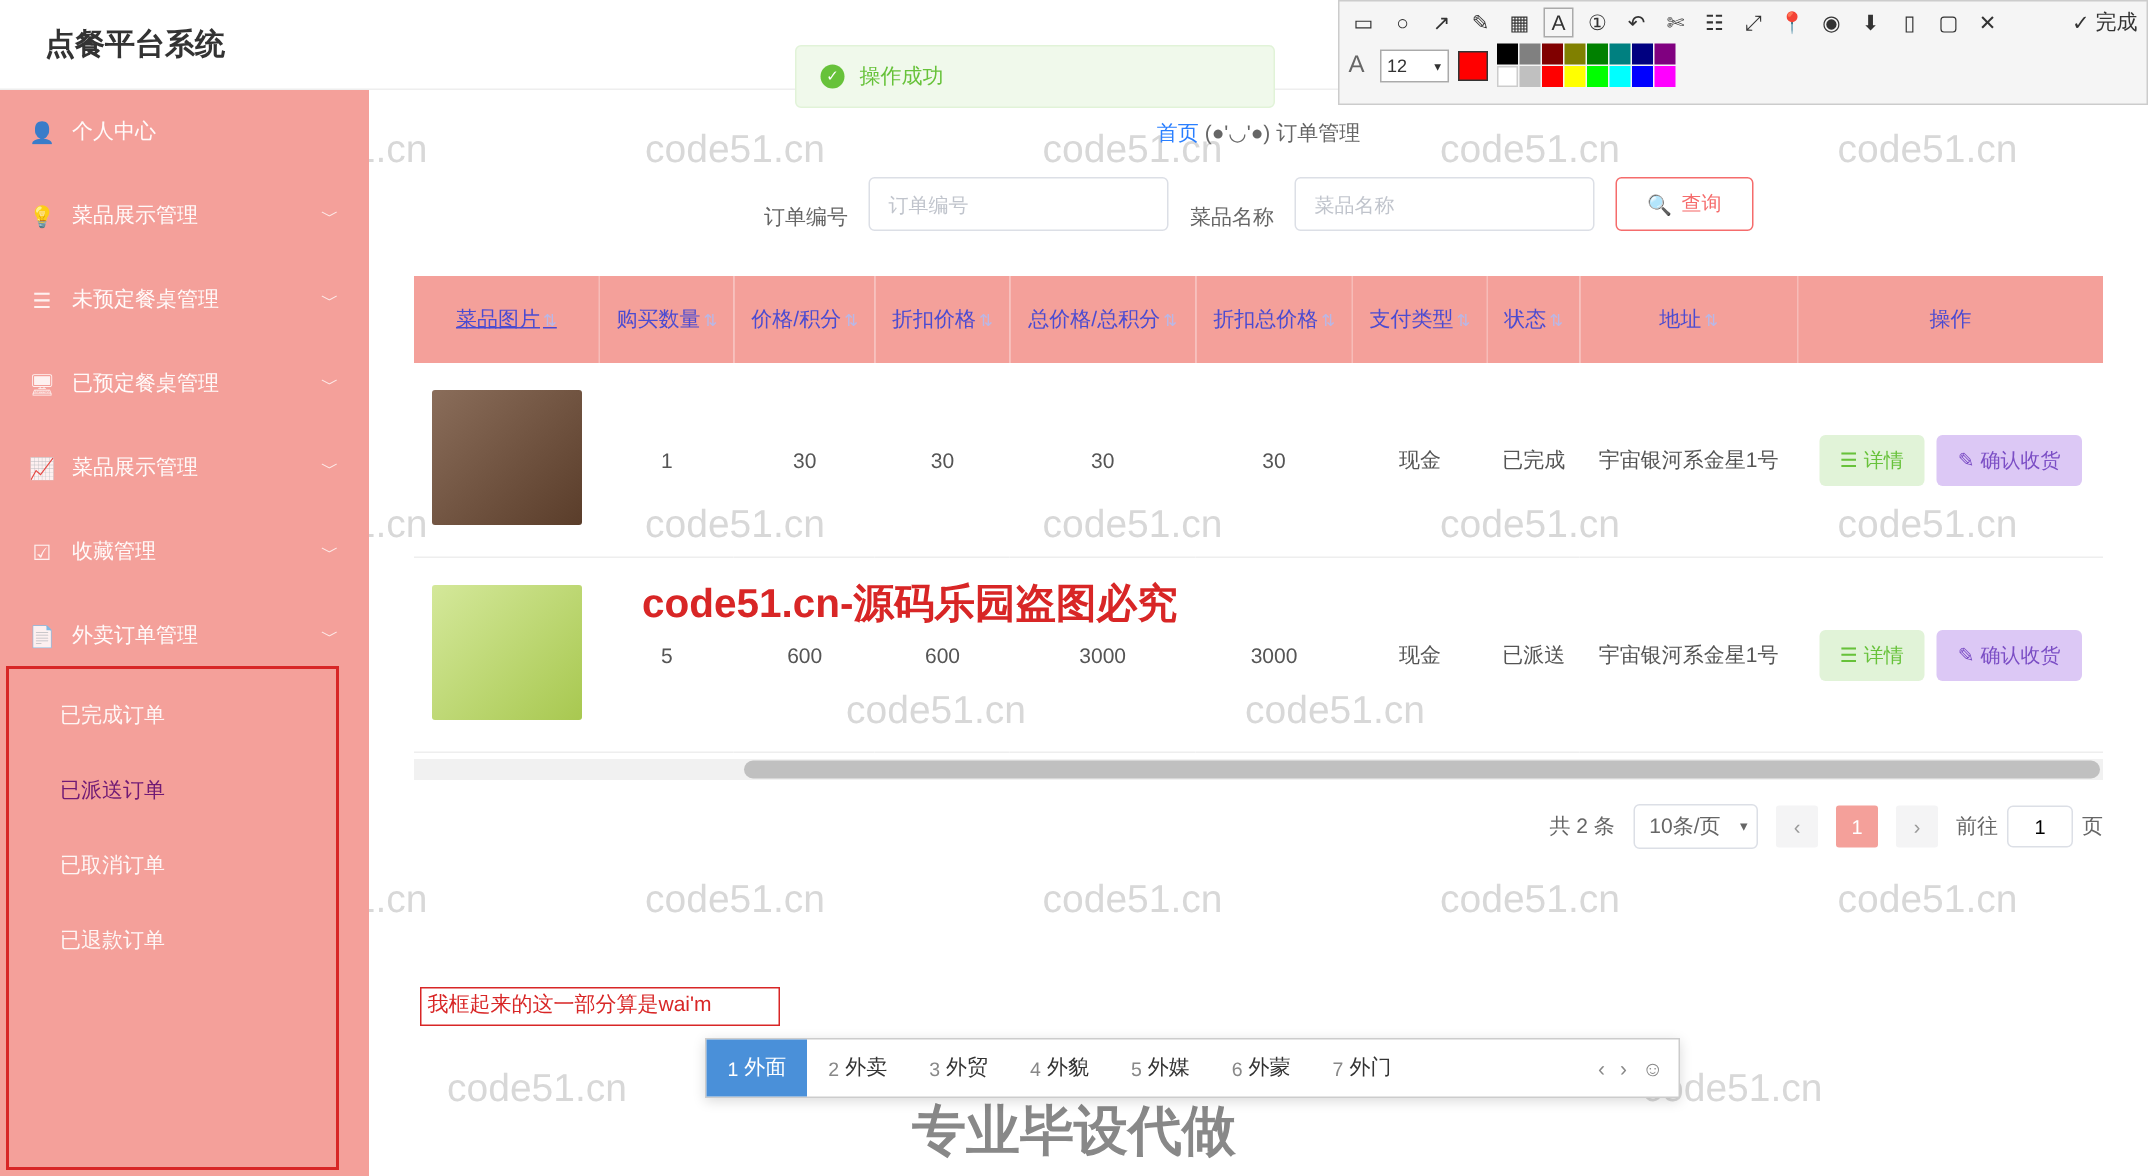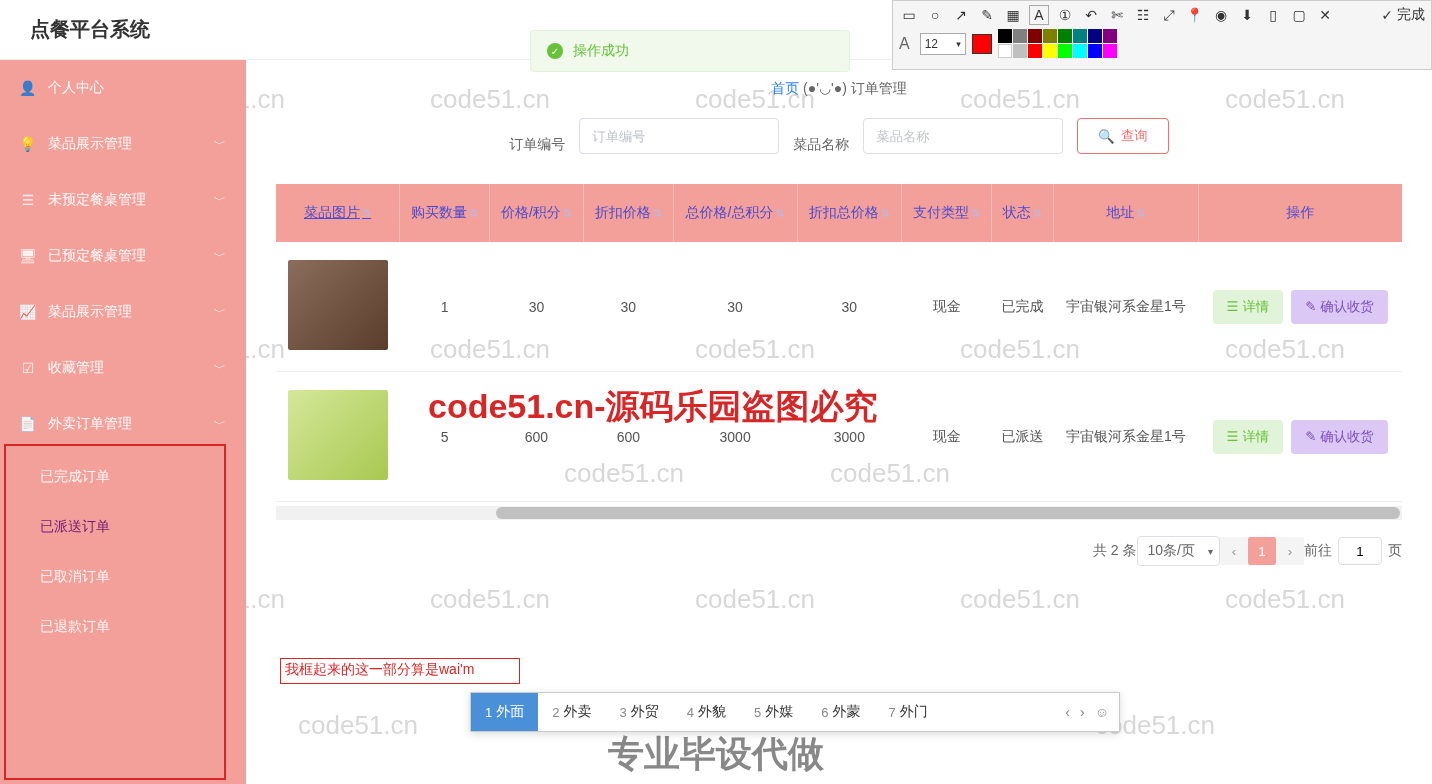--- a/index.html
+++ b/index.html
@@ -61,42 +61,42 @@
 .action-btns { display: flex; gap: 8px; justify-content: center; }
 .btn-detail { background: #e1f3d8; color: #67c23a; border: none; padding: 8px 14px; border-radius: 4px; cursor: pointer; display: flex; align-items: center; gap: 4px; }
 .btn-confirm { background: #dcc8f5; color: #7b4ec5; border: none; padding: 8px 14px; border-radius: 4px; cursor: pointer; display: flex; align-items: center; gap: 4px; }
 .sort-icon { color: #b8b8e8; font-size: 11px; margin-left: 2px; }
 
 
 .hscroll { height: 14px; background: #f1f1f1; margin-top: 4px; position: relative; }
 .hscroll-thumb { position: absolute; left: 220px; top: 1px; right: 2px; height: 12px; background: #c0c0c0; border-radius: 6px; }
 
 
-.pagination { display: flex; align-items: center; justify-content: flex-end; margin-top: 16px; color: #666; }
+.pagination { display: flex; align-items: center; justify-content: flex-end; gap: 12px; margin-top: 16px; color: #666; }
 .page-size { height: 30px; border: 1px solid #dcdfe6; border-radius: 4px; padding: 0 24px 0 10px; background: #fff; position: relative; display: flex; align-items: center; }
 .page-btn { width: 28px; height: 28px; border: none; background: #f4f4f5; color: #999; cursor: pointer; border-radius: 2px; }
 .page-btn.active { background: #f4a09a; color: #fff; }
 .page-goto { display: flex; align-items: center; gap: 6px; }
 .page-goto input { width: 44px; height: 28px; border: 1px solid #dcdfe6; border-radius: 4px; text-align: center; }
 
 
 .anno-textbox { position: absolute; left: 280px; top: 658px; width: 240px; height: 26px; border: 1px solid #d82626; padding: 2px 4px; color: #d82626; font-size: 14px; background: transparent; z-index: 50; }
 
 
 .ime-bar { position: absolute; left: 470px; top: 692px; width: 650px; height: 40px; background: #fff; border: 1px solid #ccc; box-shadow: 0 2px 8px rgba(0,0,0,0.15); display: flex; align-items: center; z-index: 300; }
 .ime-item { padding: 0 14px; height: 100%; display: flex; align-items: center; gap: 4px; cursor: pointer; }
 .ime-item.selected { background: #4a90d9; color: #fff; }
 .ime-num { color: #888; font-size: 13px; }
 .ime-item.selected .ime-num { color: #fff; }
 .ime-nav { margin-left: auto; display: flex; align-items: center; gap: 10px; padding: 0 10px; }
 .ime-nav span { cursor: pointer; color: #888; }
 
 
 .wm { position: absolute; color: #d8d8d8; font-size: 26px; pointer-events: none; z-index: 1; }
-.wm-red { position: absolute; color: #d82626; font-size: 34px; font-weight: bold; pointer-events: none; z-index: 40; }
+.wm-red { position: absolute; color: #d82626; font-size: 27px; font-weight: bold; pointer-events: none; z-index: 40; }
 .wm-bottom { position: absolute; left: 0; right: 0; bottom: 5px; text-align: center; color: #888; font-size: 36px; font-weight: bold; pointer-events: none; z-index: 10; text-shadow: 0 0 3px #fff; }
 
 
 .sidebar, .main { z-index: 5; }
 .header { position: relative; z-index: 5; }
 </style>
 </head>
 <body>
 
 <div class="wm" style="top:84px;left:2px">code51.cn</div>

